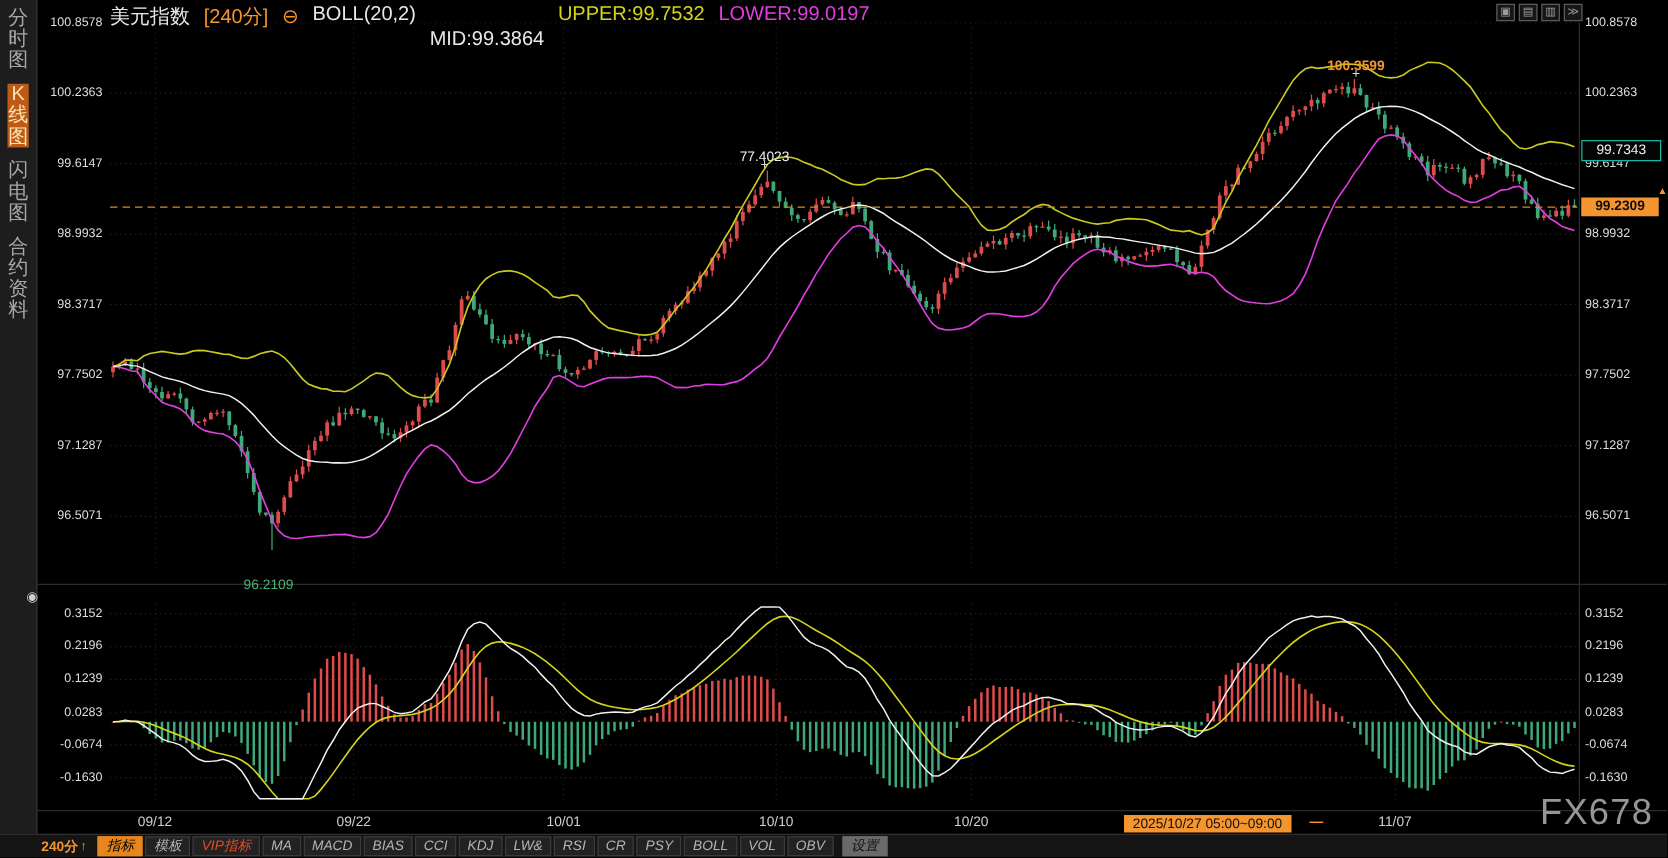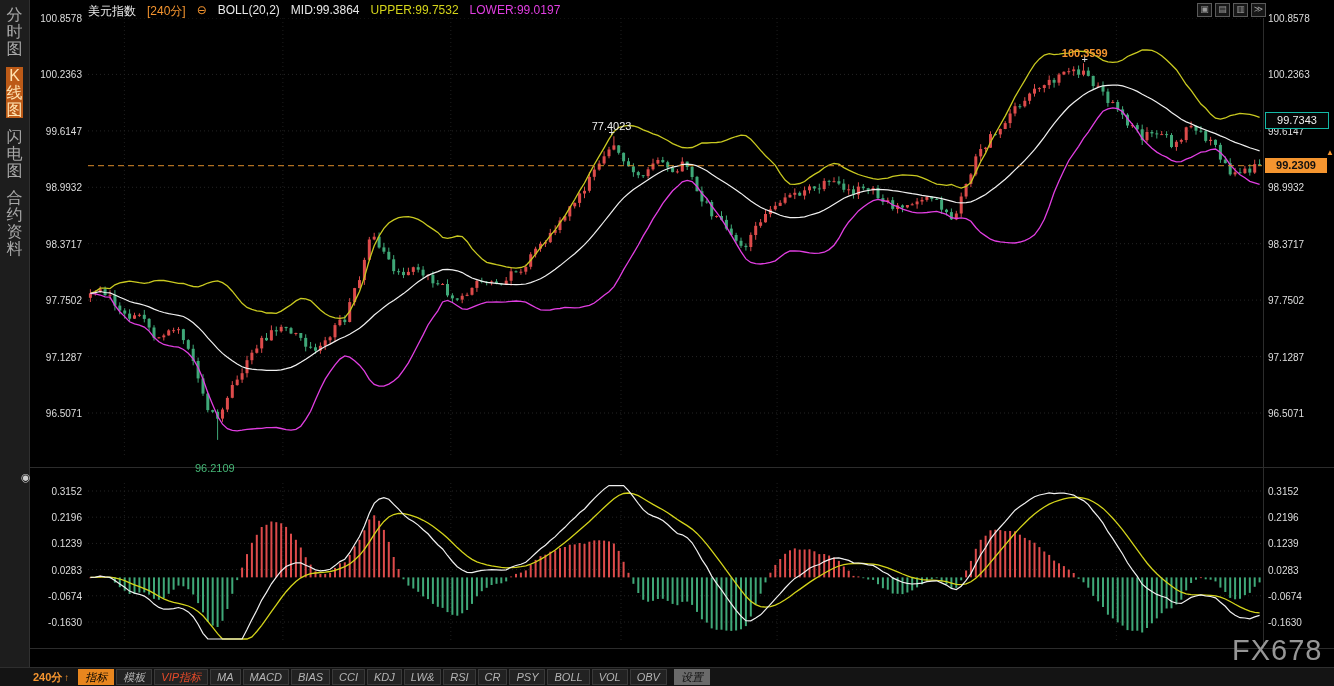--- a/index.html
+++ b/index.html
@@ -5,21 +5,21 @@
   html,body{margin:0;padding:0;background:#000;}
   body{font-family:"Liberation Sans","DejaVu Sans",sans-serif;}
   .screen{position:relative;width:1334px;height:686px;background:#000;overflow:hidden;}
 
   
   #sidebar{position:absolute;left:0;top:0;width:30px;height:686px;background:#1d1d1d;border-right:1px solid #303030;box-sizing:border-box;padding-top:6px;}
   .side-item{width:17px;margin:0 auto 10px;text-align:center;font-size:16px;color:#a8a8a8;line-height:17px;word-break:break-all;cursor:pointer;}
   .side-item.selected{background:#bc5a17;color:#ffe2b0;}
 
   
-  #title-segs{position:absolute;left:88px;top:3px;display:flex;gap:11px;font-size:12px;white-space:nowrap;z-index:3;}
+  #title-segs{position:absolute;left:88px;top:3px;display:flex;gap:11px;font-size:16px;white-space:nowrap;z-index:3;}
   #win-icons{position:absolute;right:68px;top:3px;display:flex;gap:3px;z-index:3;}
   .win-icon{width:13px;height:12px;border:1px solid #5a5a5a;color:#9a9a9a;font-size:9px;line-height:11px;text-align:center;cursor:pointer;background:#161616;}
 
   
   #main-svg{position:absolute;left:88px;top:18px;}
   #macd-svg{position:absolute;left:88px;top:483px;}
 
   
   #left-axis{position:absolute;left:28px;top:0;width:56px;height:686px;}
   #left-axis .axis-label{right:2px;}
@@ -78,21 +78,21 @@
       <div class="side-item selected">K线图</div>
       <div class="side-item">闪电图</div>
       <div class="side-item">合约资料</div>
     </div>
 
   <div id="title-segs">
       <span class="tseg" style="color: rgb(232, 232, 232);">美元指数</span>
       <span class="tseg" style="color: rgb(245, 149, 47);">[240分]</span>
       <span class="tseg" style="color: rgb(245, 149, 47);">⊖</span>
       <span class="tseg" style="color: rgb(232, 232, 232);">BOLL(20,2)</span>
-      <span class="tseg" style="color: rgb(232, 232, 232);">MID:99.3864</span>
+      <span class="tseg" style="color: rgb(232, 232, 232); margin-top: 20px;">MID:99.3864</span>
       <span class="tseg" style="color: rgb(212, 212, 26);">UPPER:99.7532</span>
       <span class="tseg" style="color: rgb(225, 62, 225);">LOWER:99.0197</span>
     </div>
   <div id="win-icons">
       <div class="win-icon">▣</div>
       <div class="win-icon">▤</div>
       <div class="win-icon">▥</div>
       <div class="win-icon">≫</div>
     </div>
 
@@ -895,20 +895,30 @@
   <div id="ann-peak2" class="ann orange-t" style="left: 1084.73px; top: 47.2076px;">100.3599</div>
   <div id="plus-peak2" class="plus" style="left: 1084.73px; top: 59.2076px;">+</div>
   <div id="ann-low" class="ann green" style="left: 214.792px; top: 462px;">96.2109</div>
 
   <div id="divider1" class="hline"></div>
   <div id="divider2" class="hline"></div>
   <div id="vline"></div>
 
   <div id="panel-marker">◉</div>
 
+  <div id="x-axis">
+      <div class="x-label" style="left: 36px;">09/12</div>
+      <div class="x-label" style="left: 195px;">09/22</div>
+      <div class="x-label" style="left: 363px;">10/01</div>
+      <div class="x-label" style="left: 533px;">10/10</div>
+      <div class="x-label" style="left: 689px;">10/20</div>
+      <div class="x-label highlight" style="left: 878px;">2025/10/27 05:00~09:00</div>
+      <div class="x-label dash" style="left: 965px;">—</div>
+      <div class="x-label" style="left: 1028px;">11/07</div>
+    </div>
 
   <div id="watermark">FX678</div>
 
   <div id="toolbar">
     <span id="period-label">240分</span>
     <span id="period-arrow">↑</span>
     <div id="tabs">
         <div class="tab selected">指标</div>
         <div class="tab">模板</div>
         <div class="tab vip">VIP指标</div>

